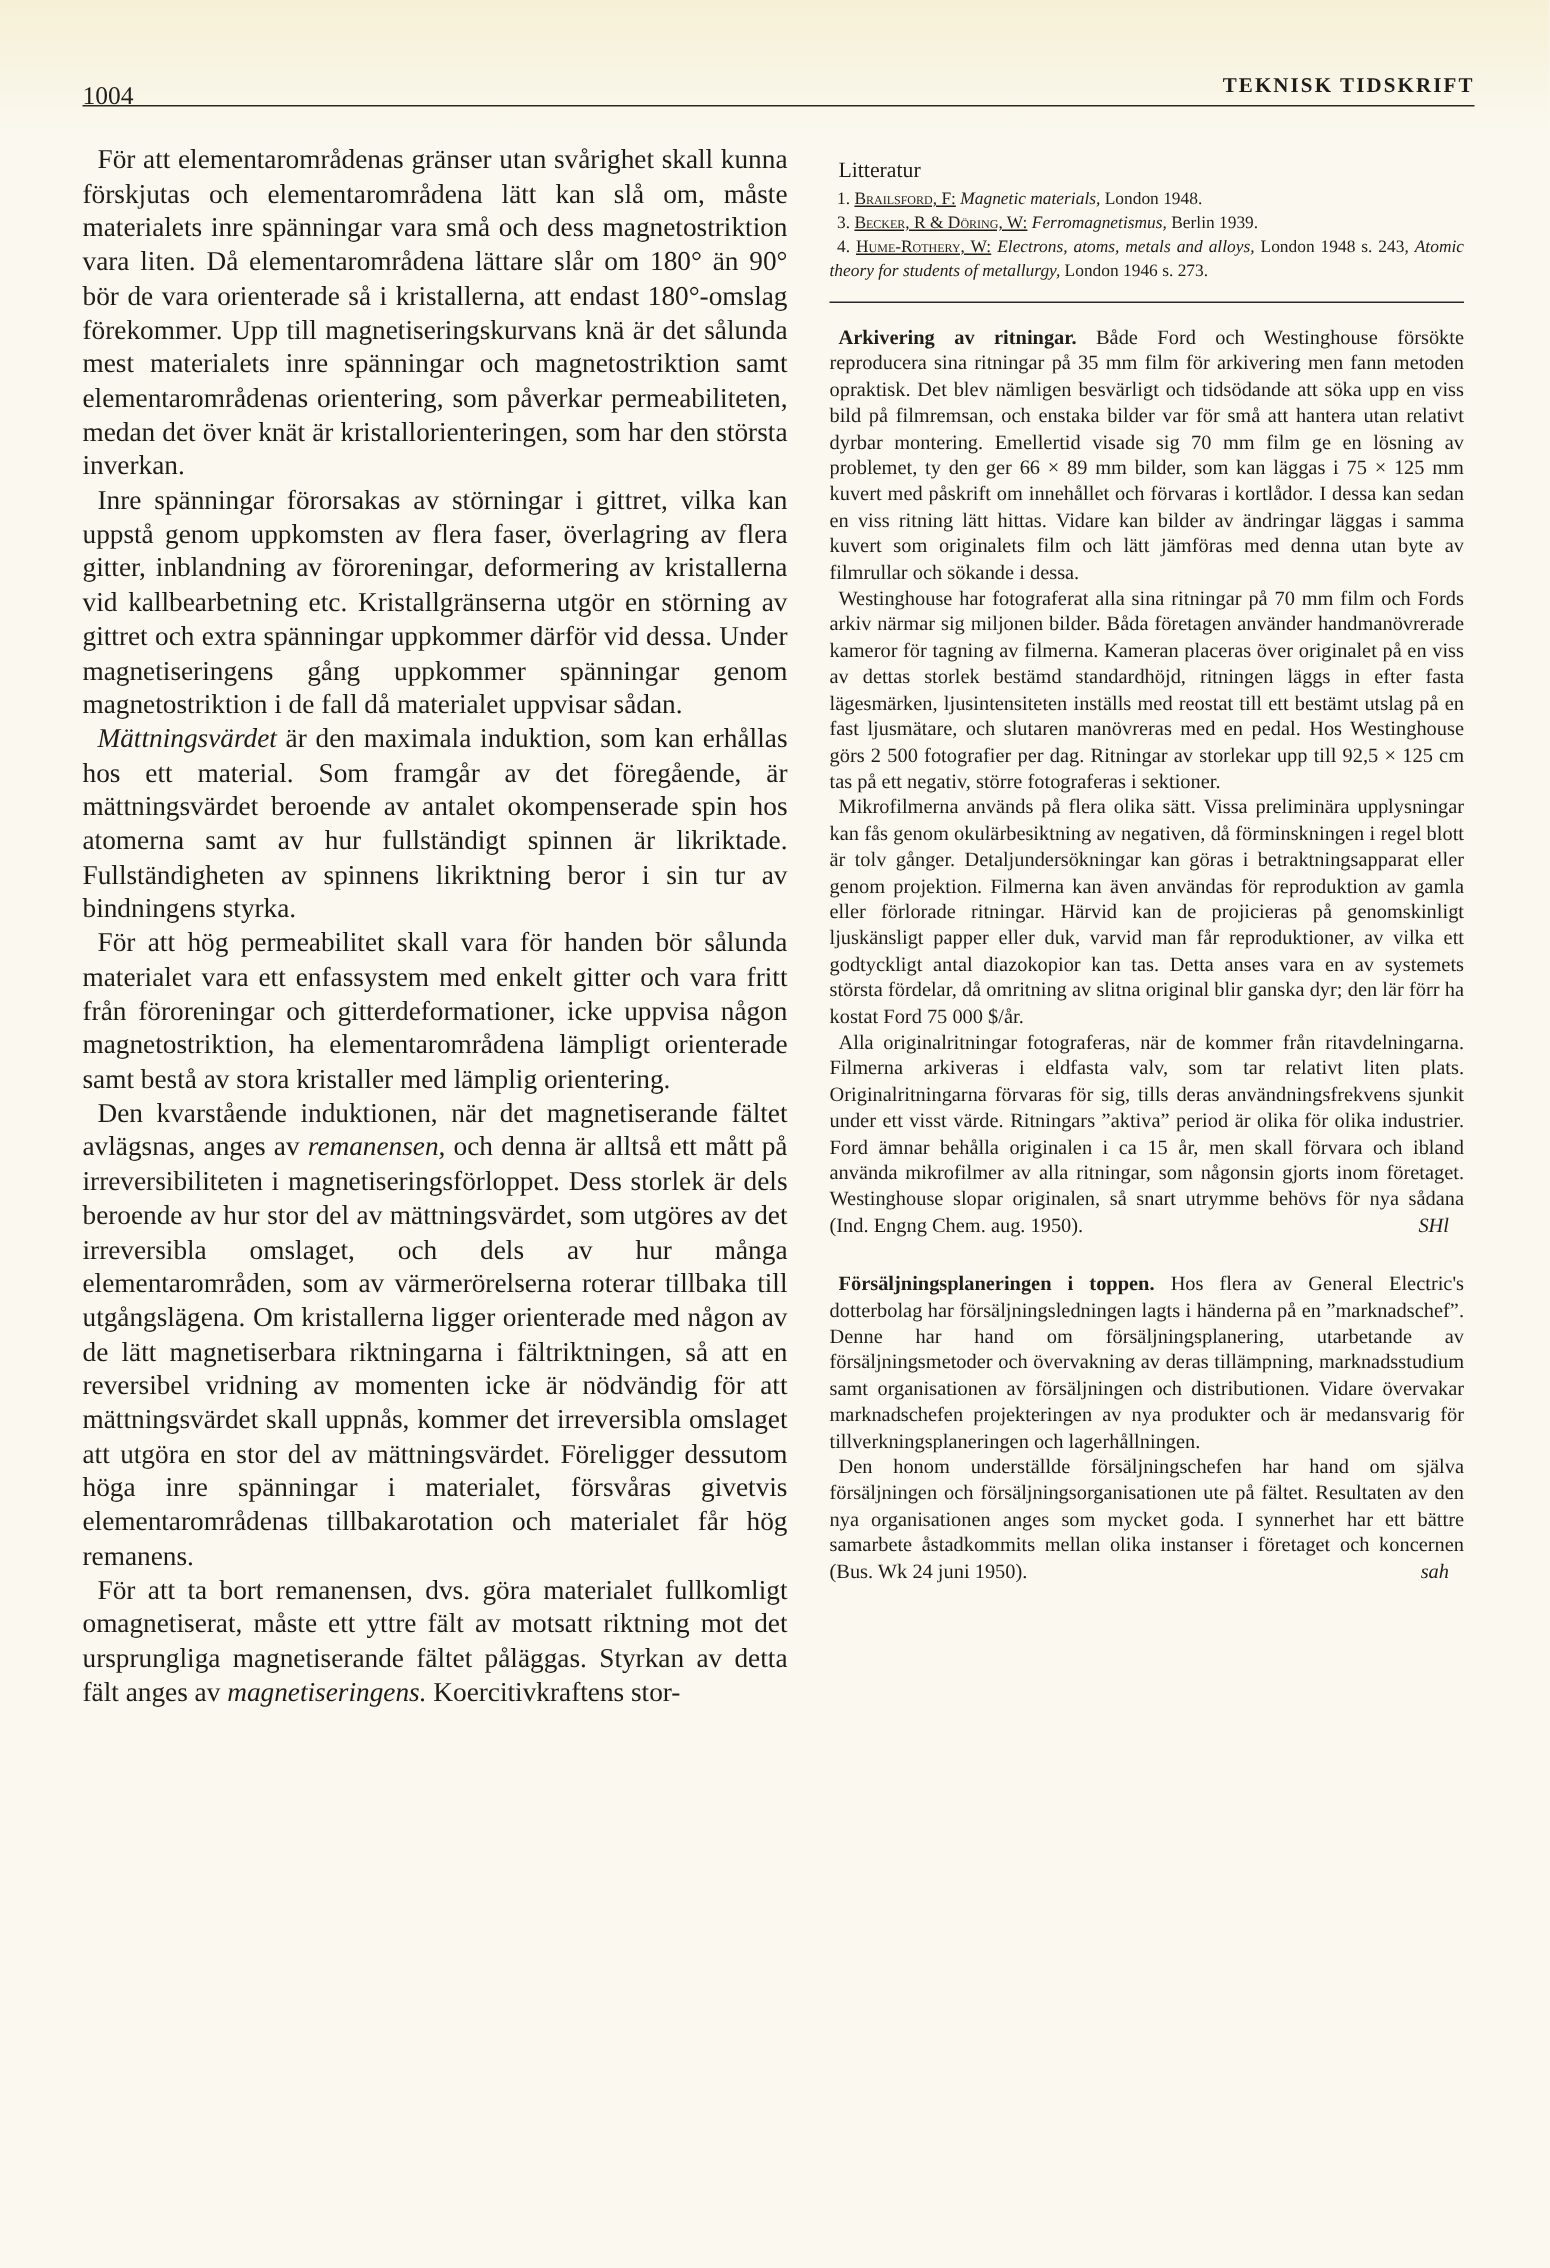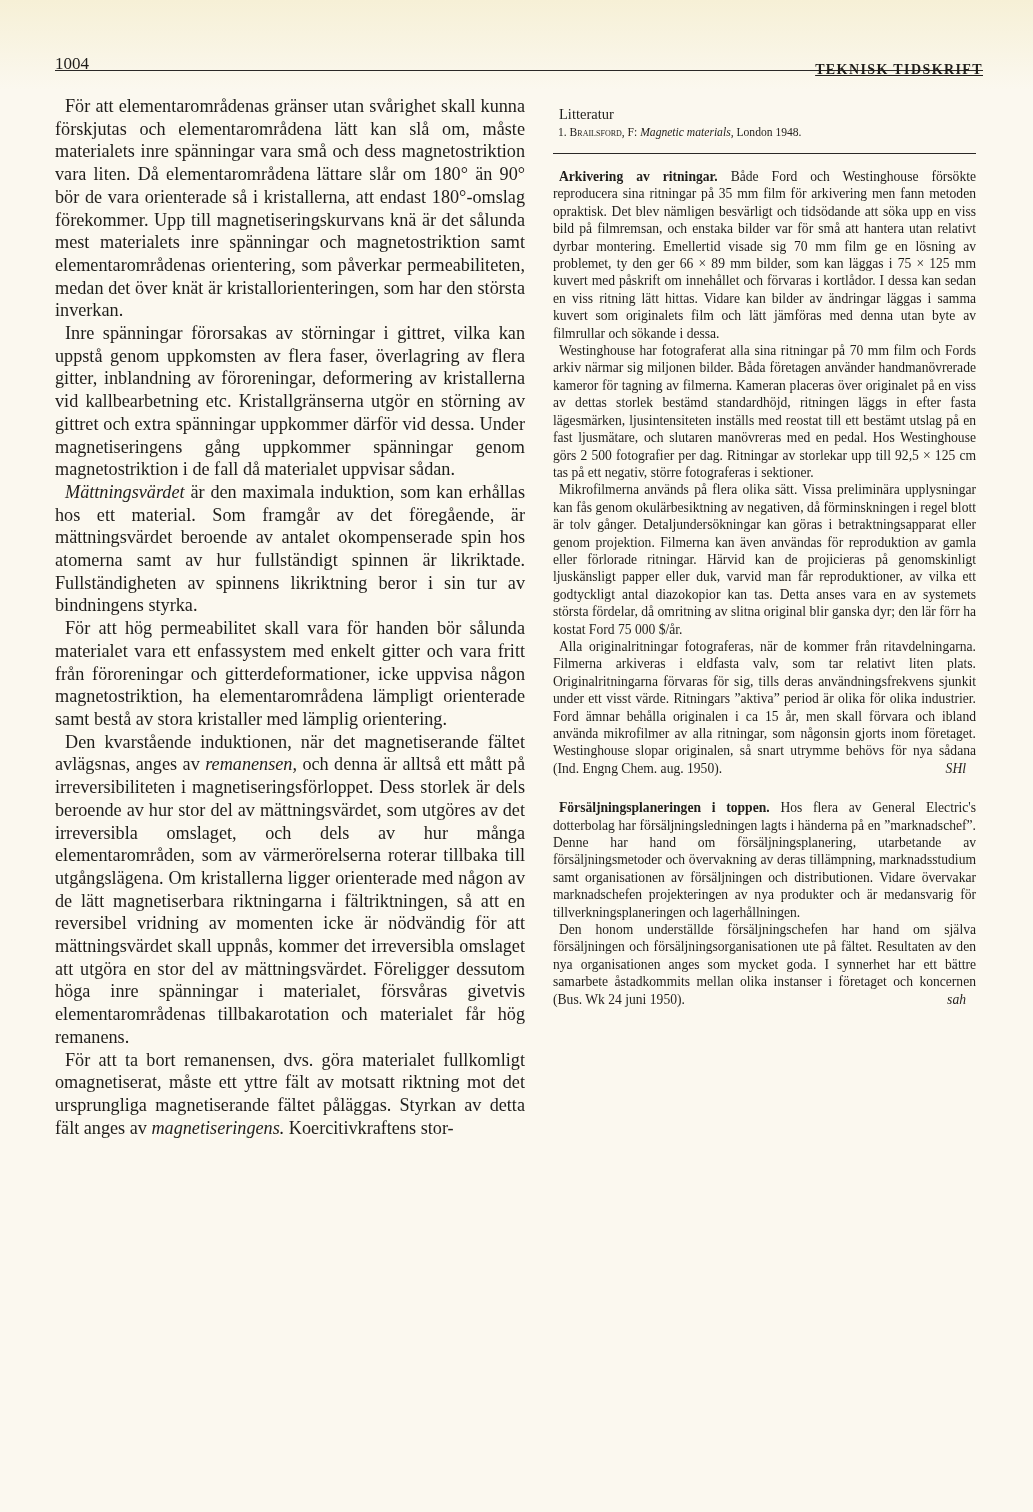--- a/index.html
+++ b/index.html
@@ -16,23 +16,23 @@
   }
   .header {
     position: absolute; left: 55px; top: 38px; width: 928px; height: 32px;
     border-bottom: 1.5px solid #2a2826;
   }
   .page-number {
     position: absolute; left: 0; top: 16px;
     font-family: "Liberation Serif", serif; font-size: 17px;
   }
   .journal-title {
-    position: absolute; right: 0; top: 24px;
+    position: absolute; right: 0; top: 12px;
     font-family: "Liberation Serif", serif; font-weight: bold;
-    font-size: 14px; letter-spacing: 1.4px; text-decoration: underline;
+    font-size: 14px; letter-spacing: 1.4px;
   }
   .col-left {
     position: absolute; left: 55px; top: 95px; width: 470px;
     font-family: "Liberation Serif", serif;
     font-size: 18.2px; line-height: 22.7px;
     text-align: justify;
   }
   .col-left p { margin: 0; text-indent: 10px; }
   .col-right {
     position: absolute; left: 553px; top: 94px; width: 423px;
@@ -40,21 +40,21 @@
     text-align: justify;
   }
   .cont-para {
     font-size: 18.2px; line-height: 22.7px; margin: 0;
   }
   .refs-title {
     font-weight: normal; font-size: 14.5px; margin: 12px 0 2px 6px;
   }
   .refs { font-size: 11.6px; line-height: 16px; }
   .refs .ref { margin: 0; text-indent: 5px; }
-  .sc { font-variant: small-caps; }
+  .sc { font-variant: small-caps; text-decoration: underline; }
   .rule {
     border: 0; border-top: 1.3px solid #2a2826;
     margin: 12px 0 14px 0;
   }
   .article { font-size: 13.6px; line-height: 17.4px; }
   .article p { margin: 0; text-indent: 6px; }
   .article .lead { font-weight: bold; }
   .sig {
     float: right; font-style: italic; margin-right: 10px;
   }
@@ -82,20 +82,30 @@
 
 <div class="col-right">
 
   <div class="refs-title">Litteratur</div>
   <div class="refs">
     <p class="ref">
       <span>1.</span>
       <span class="sc">Brailsford, F:</span>
       <i>Magnetic materials,</i><span> London 1948.</span>
     </p>
+    <p class="ref">
+      <span>3.</span>
+      <span class="sc">Becker, R &amp; Döring, W:</span>
+      <i>Ferromagnetismus,</i><span> Berlin 1939.</span>
+    </p>
+    <p class="ref">
+      <span>4.</span>
+      <span class="sc">Hume-Rothery, W:</span>
+      <i>Electrons, atoms, metals and alloys,</i><span> London 1948 s. 243, </span><i>Atomic theory for students of metallurgy,</i><span> London 1946 s. 273.</span>
+    </p>
   </div>
 
   <hr class="rule">
 
   <div class="article">
     <p><span class="lead">Arkivering av ritningar.</span><span> Både Ford och Westinghouse försökte reproducera sina ritningar på 35 mm film för arkivering men fann metoden opraktisk. Det blev nämligen besvärligt och tidsödande att söka upp en viss bild på filmremsan, och enstaka bilder var för små att hantera utan relativt dyrbar montering. Emellertid visade sig 70 mm film ge en lösning av problemet, ty den ger 66 × 89 mm bilder, som kan läggas i 75 × 125 mm kuvert med påskrift om innehållet och förvaras i kortlådor. I dessa kan sedan en viss ritning lätt hittas. Vidare kan bilder av ändringar läggas i samma kuvert som originalets film och lätt jämföras med denna utan byte av filmrullar och sökande i dessa.</span></p>
     <p><span>Westinghouse har fotograferat alla sina ritningar på 70 mm film och Fords arkiv närmar sig miljonen bilder. Båda företagen använder handmanövrerade kameror för tagning av filmerna. Kameran placeras över originalet på en viss av dettas storlek bestämd standardhöjd, ritningen läggs in efter fasta lägesmärken, ljusintensiteten inställs med reostat till ett bestämt utslag på en fast ljusmätare, och slutaren manövreras med en pedal. Hos Westinghouse görs 2 500 fotografier per dag. Ritningar av storlekar upp till 92,5 × 125 cm tas på ett negativ, större fotograferas i sektioner.</span></p>
     <p><span>Mikrofilmerna används på flera olika sätt. Vissa preliminära upplysningar kan fås genom okulärbesiktning av negativen, då förminskningen i regel blott är tolv gånger. Detaljundersökningar kan göras i betraktningsapparat eller genom projektion. Filmerna kan även användas för reproduktion av gamla eller förlorade ritningar. Härvid kan de projicieras på genomskinligt ljuskänsligt papper eller duk, varvid man får reproduktioner, av vilka ett godtyckligt antal diazokopior kan tas. Detta anses vara en av systemets största fördelar, då omritning av slitna original blir ganska dyr; den lär förr ha kostat Ford 75 000 $/år.</span></p>
     <p><span>Alla originalritningar fotograferas, när de kommer från ritavdelningarna. Filmerna arkiveras i eldfasta valv, som tar relativt liten plats. Originalritningarna förvaras för sig, tills deras användningsfrekvens sjunkit under ett visst värde. Ritningars ”aktiva” period är olika för olika industrier. Ford ämnar behålla originalen i ca 15 år, men skall förvara och ibland använda mikrofilmer av alla ritningar, som någonsin gjorts inom företaget. Westinghouse slopar originalen, så snart utrymme behövs för nya sådana (Ind. Engng Chem. aug. 1950).</span><span class="sig">SHl</span></p>
   </div>

